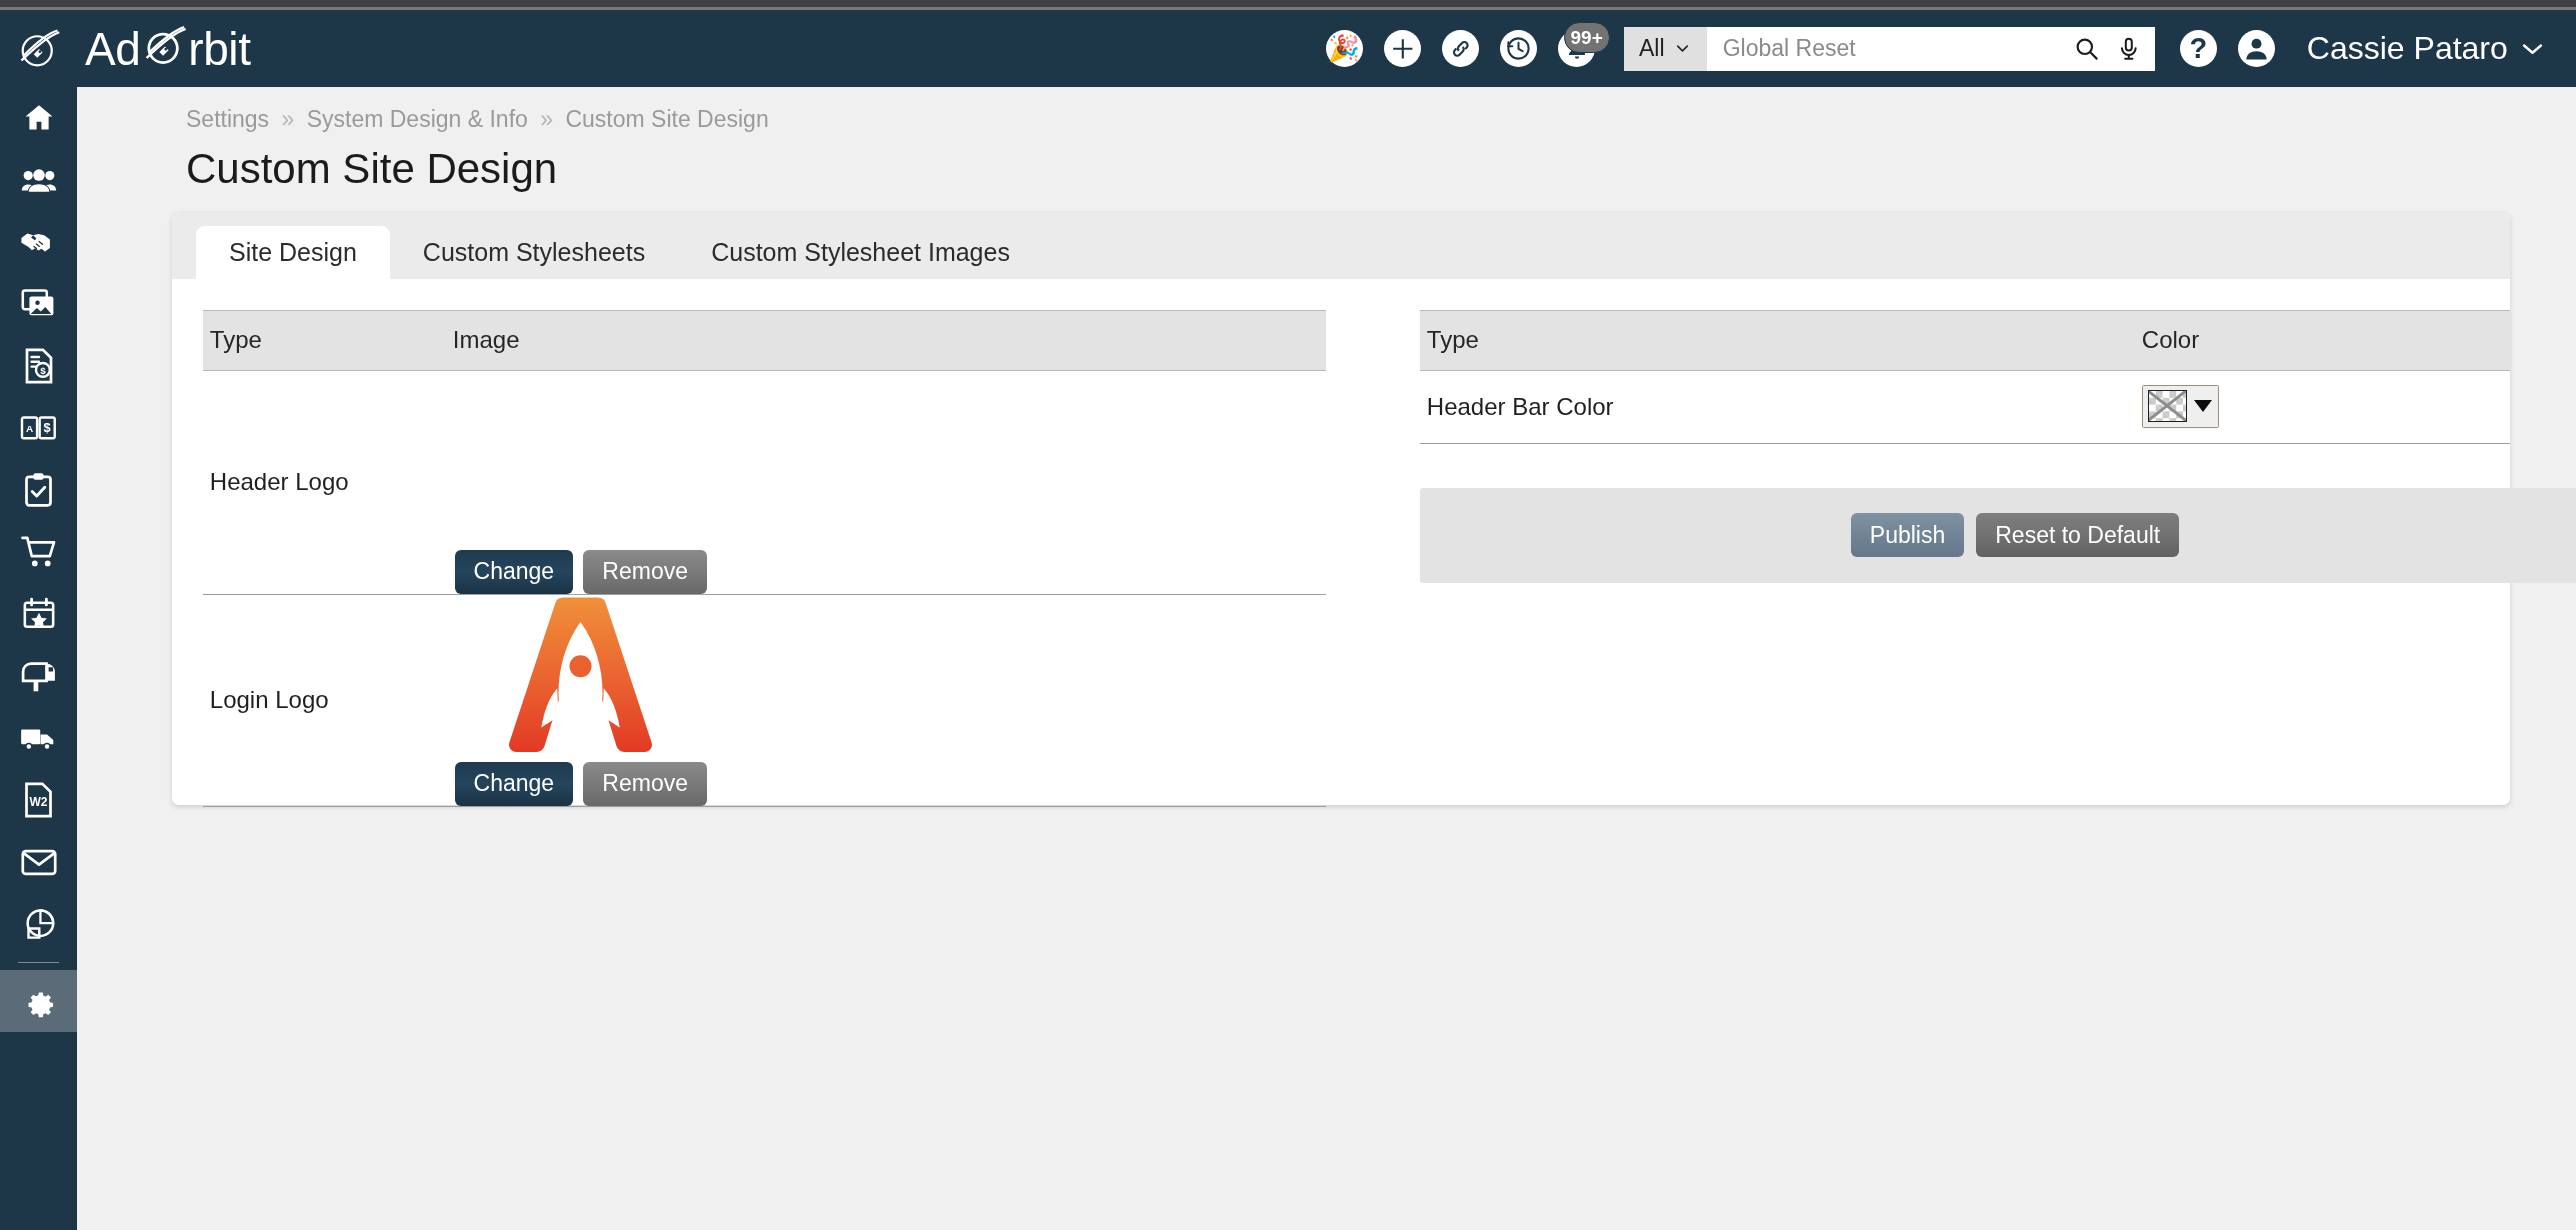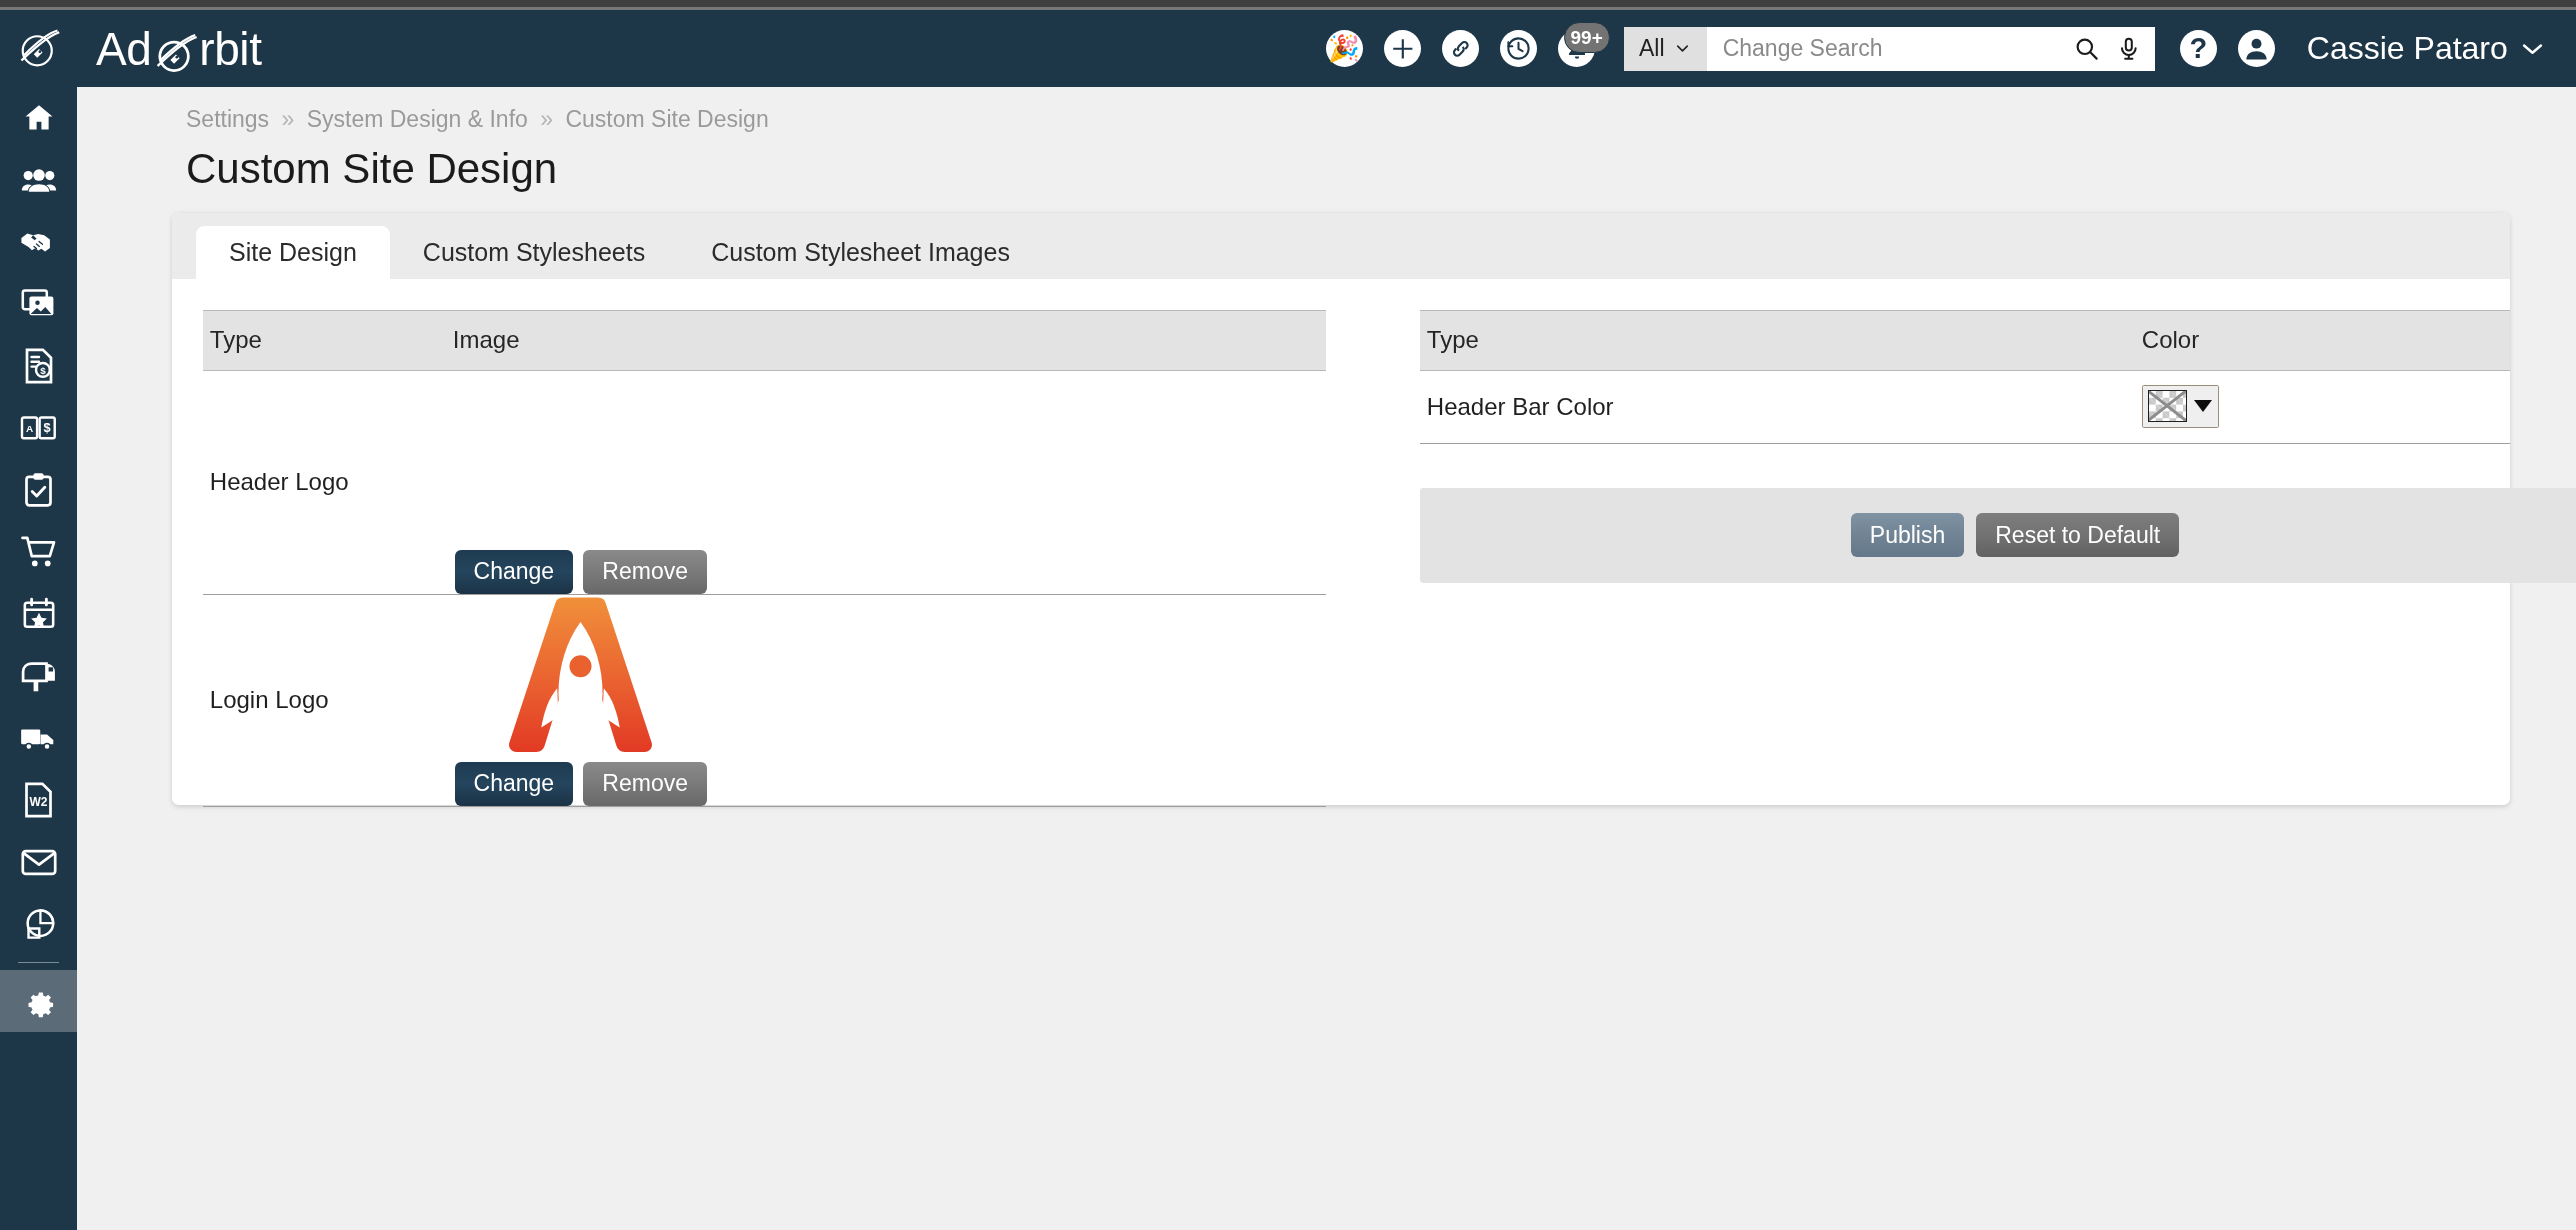--- a/index.html
+++ b/index.html
@@ -14,21 +14,21 @@
   .chrome-strip { position:absolute; top:0; left:0; width:2576px; height:6.8px; background:#3f3f3f; }
   .chrome-strip-line { position:absolute; top:6.8px; left:0; width:2576px; height:3.4px; background:#787878; }
 
   
   .header {
     position:absolute; top:10.2px; left:0; width:2576px; height:77px;
     background:#1d3648; display:flex; align-items:center;
   }
   .logo-block { width:77px; height:77px; display:flex; align-items:center; justify-content:center; background:#1d3648; }
   .logo-mark { width:44px; height:44px; }
-  .brand-wrap { display:flex; align-items:flex-end; margin-left:19px; }
+  .brand-wrap { display:flex; align-items:flex-start; margin-left:8px; }
   .brand-text { color:#ffffff; font-size:46px; font-weight:400; letter-spacing:-0.4px; display:flex; align-items:center; }
   .brand-orbit-icon { width:46px; height:46px; margin:0 0.9px; position:relative; top:1.7px; }
 
   .header-right { margin-left:auto; display:flex; align-items:center; padding-right:29px; }
   .hicon { width:39px; height:39px; margin-right:19px; display:flex; align-items:center; justify-content:center; position:relative; }
   .circle-white { width:37px; height:37px; border-radius:50%; background:#fff; display:flex; align-items:center; justify-content:center; }
   .badge {
     position:absolute; top:-6.8px; right:-13.6px; min-width:37px; height:31px; border-radius:15.3px;
     background:#737373; color:#fff; font-size:19px; font-weight:700;
     display:flex; align-items:center; justify-content:center; padding:0 6px; border:1.7px solid #1d3648;
@@ -201,21 +201,21 @@
     </div>
 
     <div class="search-wrap">
       <div class="search-scope">
         <span>All</span>
         <svg width="19" height="19" viewBox="0 0 24 24">
           <path d="M6 9l6 6 6-6" stroke="#222" stroke-width="2" fill="none" stroke-linecap="round" stroke-linejoin="round"></path>
         </svg>
       </div>
       <div class="search-input-area">
-        <span class="search-placeholder">Change Search</span>
+        <span class="search-placeholder">Global Reset</span>
       </div>
       <div class="search-tools">
         <svg width="27" height="27" viewBox="0 0 24 24">
           <circle cx="10.5" cy="10.5" r="6.4" fill="none" stroke="#1b1b1b" stroke-width="1.9"></circle>
           <path d="M15.4 15.4L21 21" stroke="#1b1b1b" stroke-width="1.9" stroke-linecap="round"></path>
         </svg>
         <svg width="25.6" height="25.6" viewBox="0 0 24 24">
           <rect x="9.2" y="2.6" width="5.6" height="11" rx="2.8" fill="none" stroke="#1b1b1b" stroke-width="1.9"></rect>
           <path d="M5.6 11.4a6.4 6.4 0 0 0 12.8 0" fill="none" stroke="#1b1b1b" stroke-width="1.9" stroke-linecap="round"></path>
           <path d="M12 18v3.2M8.6 21.4h6.8" stroke="#1b1b1b" stroke-width="1.9" stroke-linecap="round"></path>

